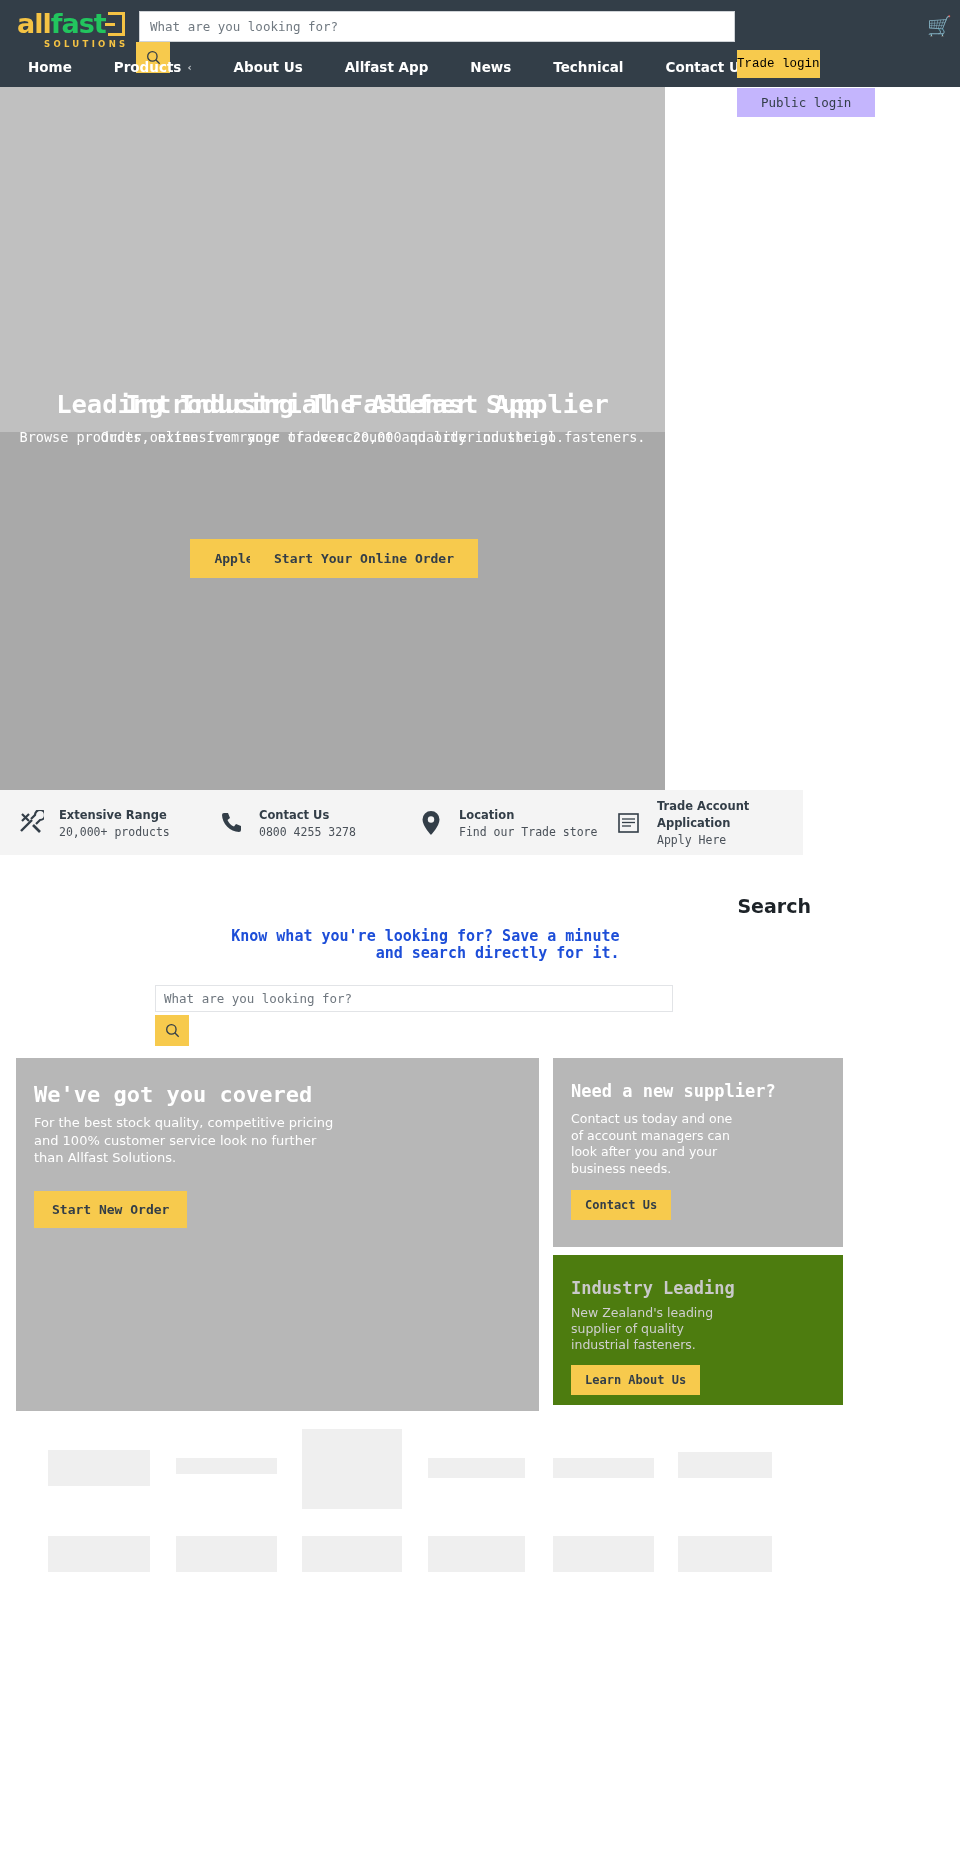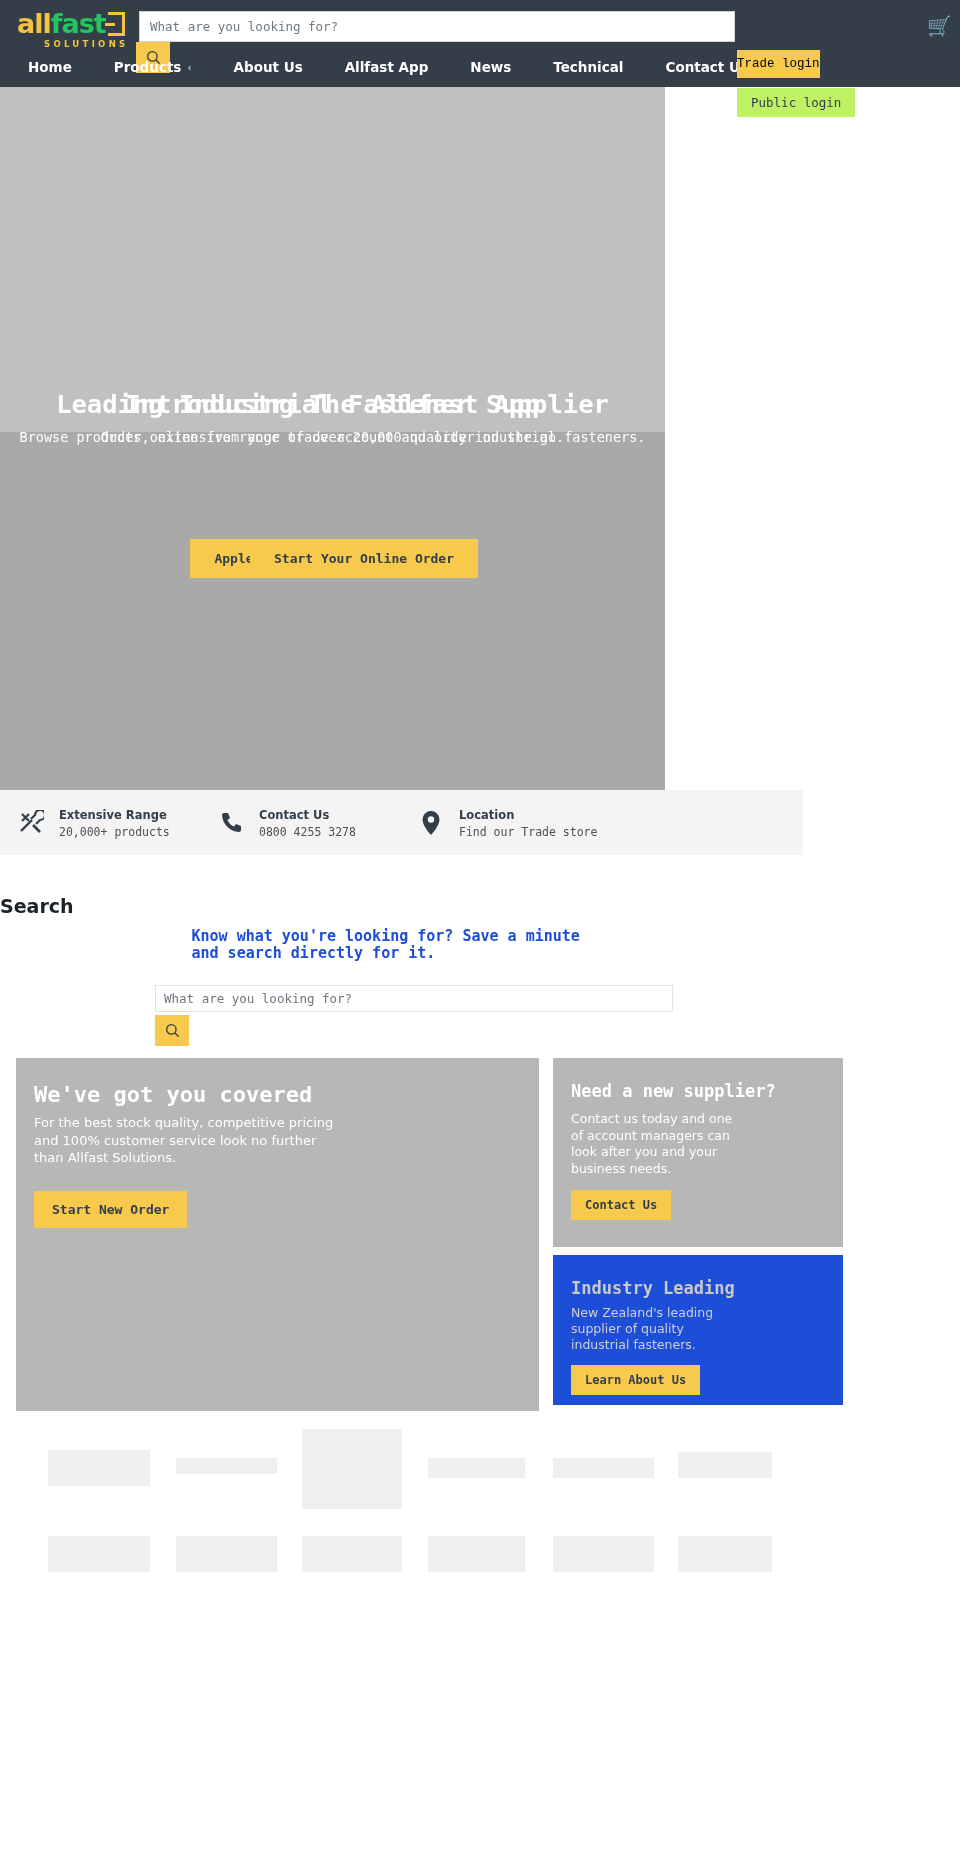--- a/index.html
+++ b/index.html
@@ -81,22 +81,22 @@
   }
   .btn-trade {
     position: absolute; left: 737px; top: 50px;
     background: #f7ca4d; color: #000000;
     font-size: 12.5px; padding: 7px 0;
     white-space: nowrap; cursor: pointer; border: none;
     font-family: Liberation Mono, monospace;
   }
   .btn-public {
     position: absolute; left: 737px; top: 88px;
-    background: #bef264; color: #333e48;
-    font-size: 12.5px; padding: 7px 14px;
+    background: #c4b5fd; color: #333e48;
+    font-size: 12.5px; padding: 7px 24px;
     white-space: nowrap; cursor: pointer; border: none;
     z-index: 41;
     font-family: "DejaVu Sans Mono", "Liberation Mono", monospace;
   }
 
   
   .hero {
     position: absolute; top: 87px; left: 0;
     width: 665px; height: 728px;
     background: #c0c0c0;
@@ -160,22 +160,22 @@
   .feature-title {
     font-family: "DejaVu Sans", "Liberation Sans", sans-serif;
     font-size: 11.5px; font-weight: bold; color: #333e48;
   }
   .feature-sub {
     font-size: 11.5px; color: #4a5159; margin-top: 2px;
   }
 
   
   .search-sec {
-    position: absolute; top: 895px; left: 0; width: 803px;
-    text-align: left;
+    position: absolute; top: 895px; left: 8px; width: 803px;
+    text-align: right;
   }
   .search-title {
     font-family: "DejaVu Sans", "Liberation Sans", sans-serif;
     font-size: 19px; font-weight: bold; color: #1d2328;
   }
   .search-sub {
     font-size: 15px; color: #1d4ed8; line-height: 17px;
     margin-top: 11px; width: 420px; margin-left: auto; margin-right: auto; font-weight: bold;
   }
   .search-field-wrap {
@@ -231,21 +231,21 @@
   .card-mid p {
     font-family: "DejaVu Sans", "Liberation Sans", sans-serif;
     font-size: 12.5px; color: #ffffff; line-height: 16.5px;
     margin-top: 8px; width: 165px;
   }
   .card-mid .card-btn { margin-top: 13px; padding: 8px 14px; font-size: 12px; }
 
   .card-low {
     position: absolute; top: 1255px; left: 553px;
     width: 290px; height: 150px;
-    background: #1d4ed8; padding: 22px 18px;
+    background: #4d7c0f; padding: 22px 18px;
   }
   .card-low h3 {
     font-size: 17px; color: #c9c9c9; font-weight: bold; line-height: 22px;
   }
   .card-low p {
     font-family: "DejaVu Sans", "Liberation Sans", sans-serif;
     font-size: 12.5px; color: #cfcfcf; line-height: 16px;
     margin-top: 6px; width: 155px;
   }
   .card-low .card-btn { margin-top: 12px; padding: 8px 14px; font-size: 12px; }
@@ -366,20 +366,34 @@
         <path d="M12 1 a8.5 8.5 0 0 1 8.5 8.5 C20.5 16 12 25 12 25 S3.5 16 3.5 9.5 A8.5 8.5 0 0 1 12 1 z" fill="#333e48"></path>
         <circle cx="12" cy="9.5" r="3.2" fill="#f4f4f4"></circle>
       </svg>
     </span>
     <span class="feature-txt">
       <span class="feature-title">Location</span><br>
       <span class="feature-sub">Find our Trade store</span>
     </span>
   </div>
 
+  <div class="feature">
+    <span class="feature-ico">
+      <svg width="26" height="24" viewBox="0 0 26 24">
+        <rect x="3" y="3" width="19" height="18" fill="none" stroke="#333e48" stroke-width="1.6"></rect>
+        <line x1="6" y1="8" x2="19" y2="8" stroke="#333e48" stroke-width="1.3"></line>
+        <line x1="6" y1="11.5" x2="19" y2="11.5" stroke="#333e48" stroke-width="1.3"></line>
+        <line x1="6" y1="15" x2="15" y2="15" stroke="#333e48" stroke-width="1.3"></line>
+      </svg>
+    </span>
+    <span class="feature-txt">
+      <span class="feature-title">Trade Account Application</span><br>
+      <span class="feature-sub">Apply Here</span>
+    </span>
+  </div>
 </div>
 
 <section class="search-sec">
   <h2 class="search-title">Search</h2>
   <p class="search-sub">Know what you're looking for? Save a minute and search directly for it.</p>
 </section>
 
 <div class="search-field-wrap">
   <input class="search-field" type="text" placeholder="What are you looking for?" style="">
 </div>

